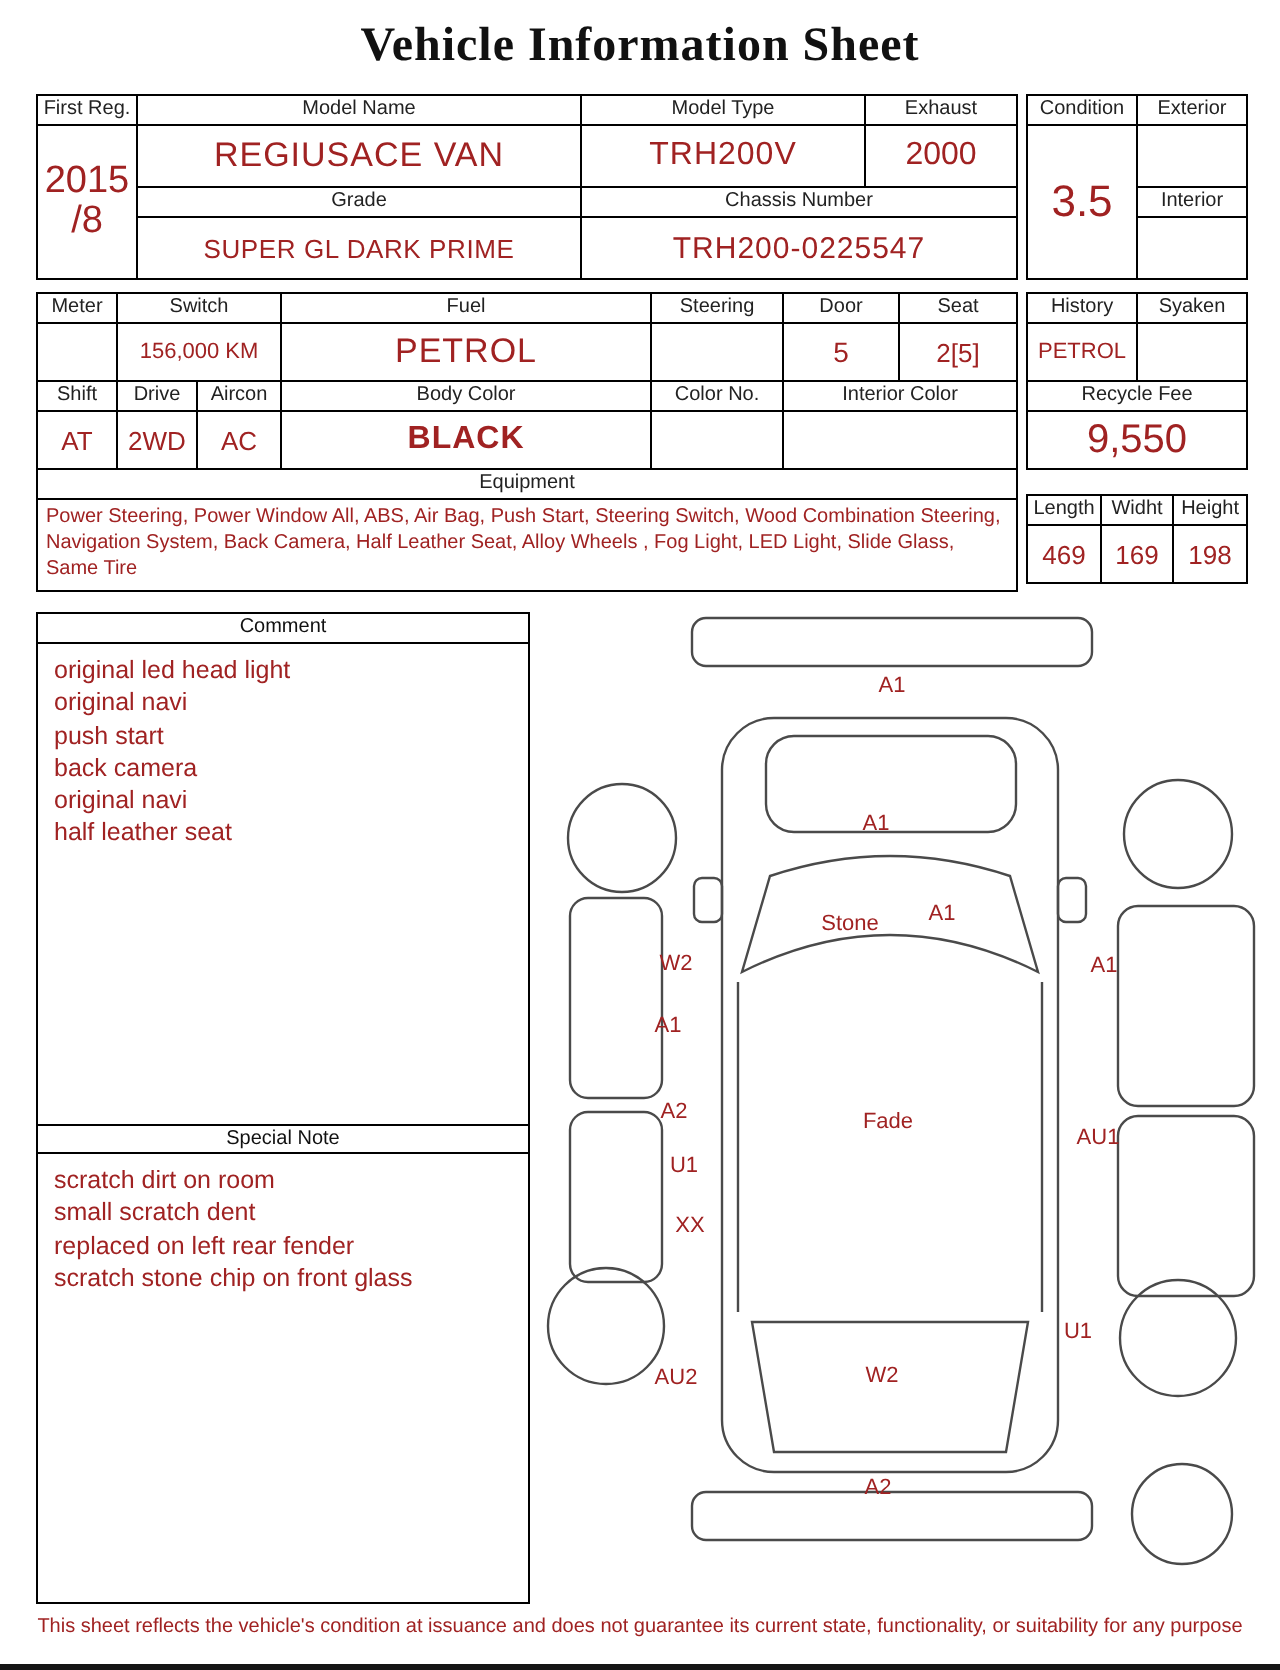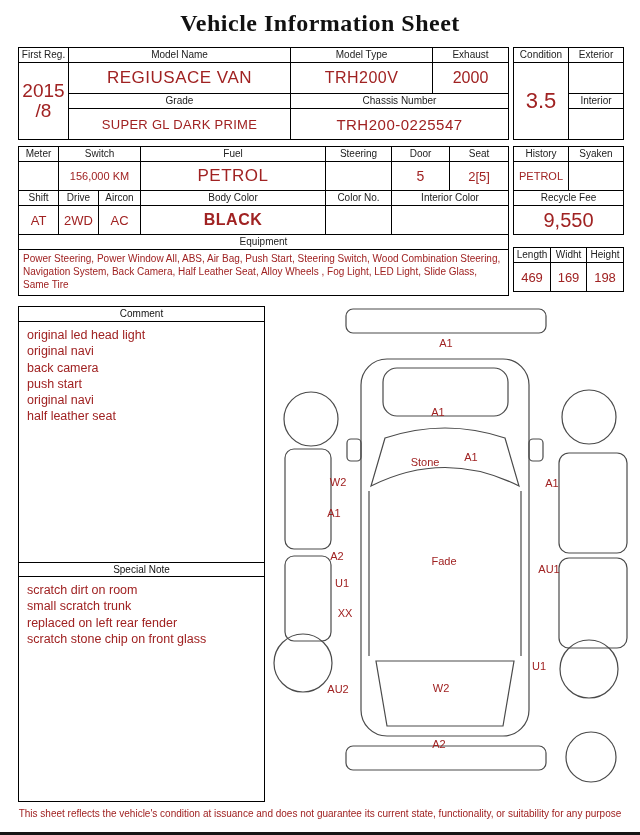--- a/index.html
+++ b/index.html
@@ -224,29 +224,29 @@
         </table>
     </div>
   </div>
 
   <div class="main">
     <div class="left-panel">
       <div class="box-hdr">Comment</div>
       <div class="note-lines comment-lines">
           <div>original led head light</div>
           <div>original navi</div>
+          <div>push start</div>
           <div>back camera</div>
-          <div>push start</div>
           <div>original navi</div>
           <div>half leather seat</div>
         </div>
       <div class="box-hdr mid">Special Note</div>
       <div class="note-lines special-lines">
           <div>scratch dirt on room</div>
-          <div>small scratch trunk</div>
+          <div>small scratch dent</div>
           <div>replaced on left rear fender</div>
           <div>scratch stone chip on front glass</div>
         </div>
     </div>
 
     <div class="diagram">
       <svg viewBox="0 0 357 494" width="357" height="494">
         <g fill="none" stroke="#4a4a4a" stroke-width="1.2">
 
           <rect x="73" y="3" width="200" height="24" rx="7"></rect>

